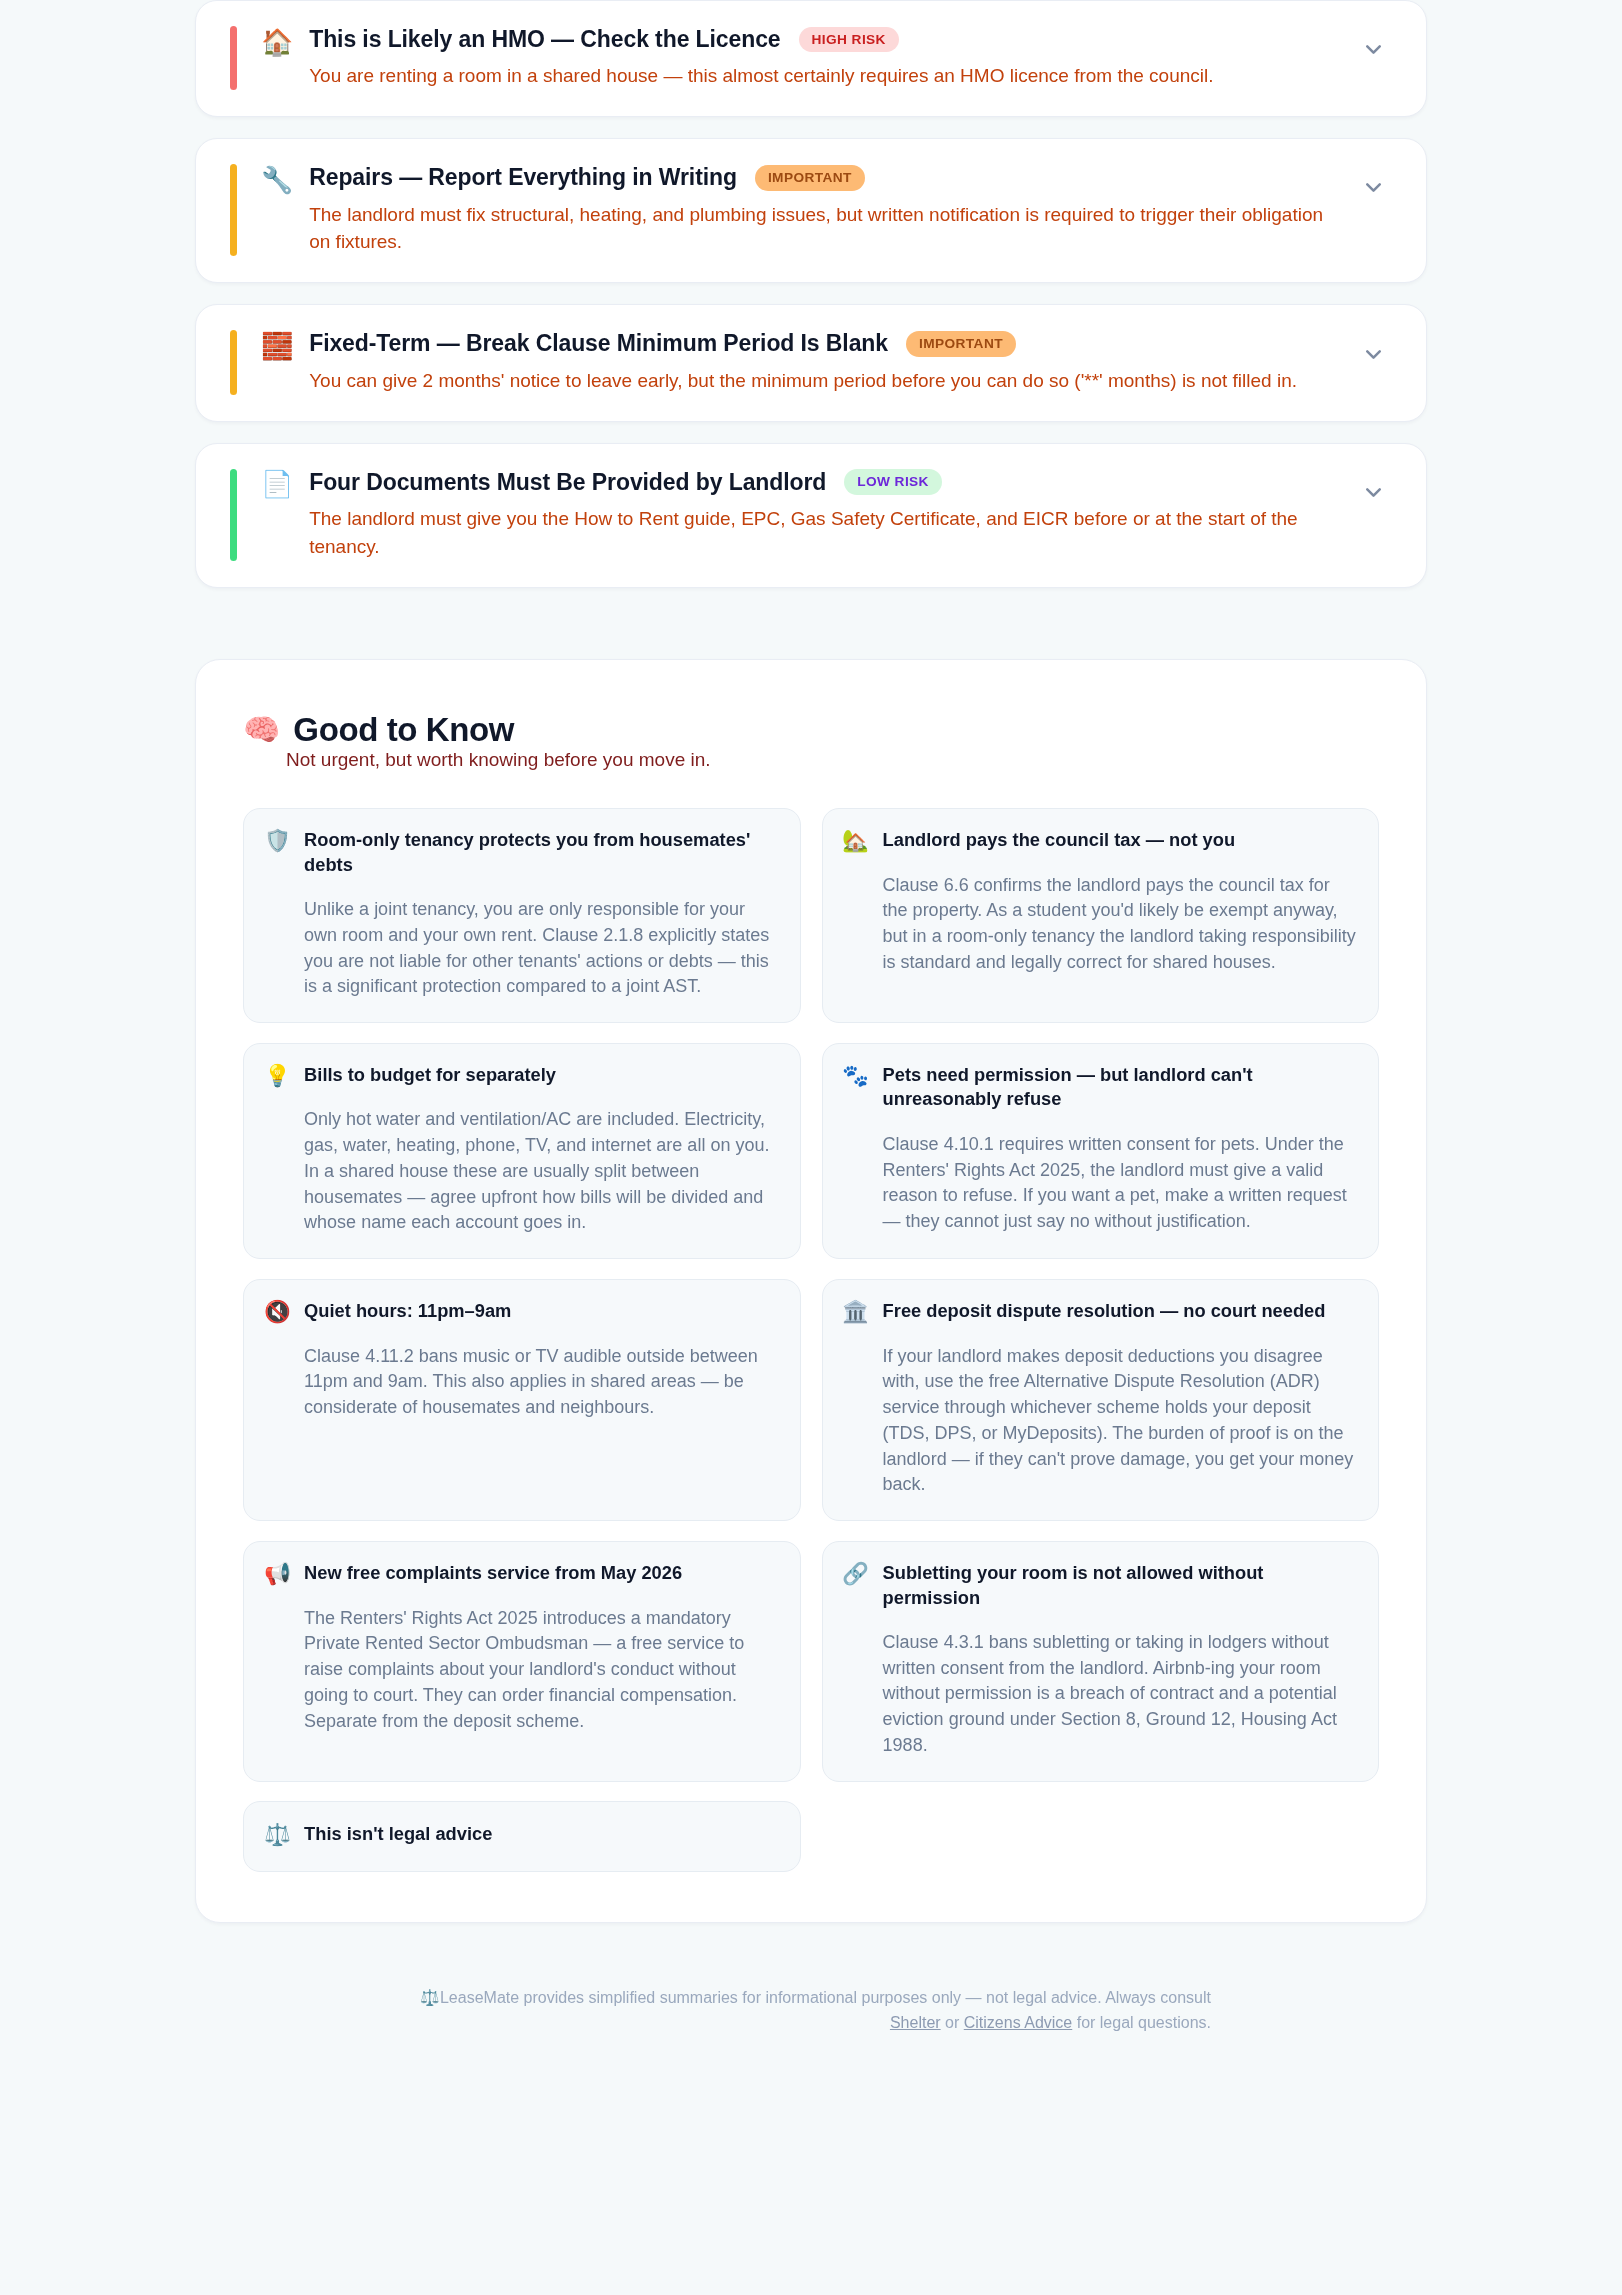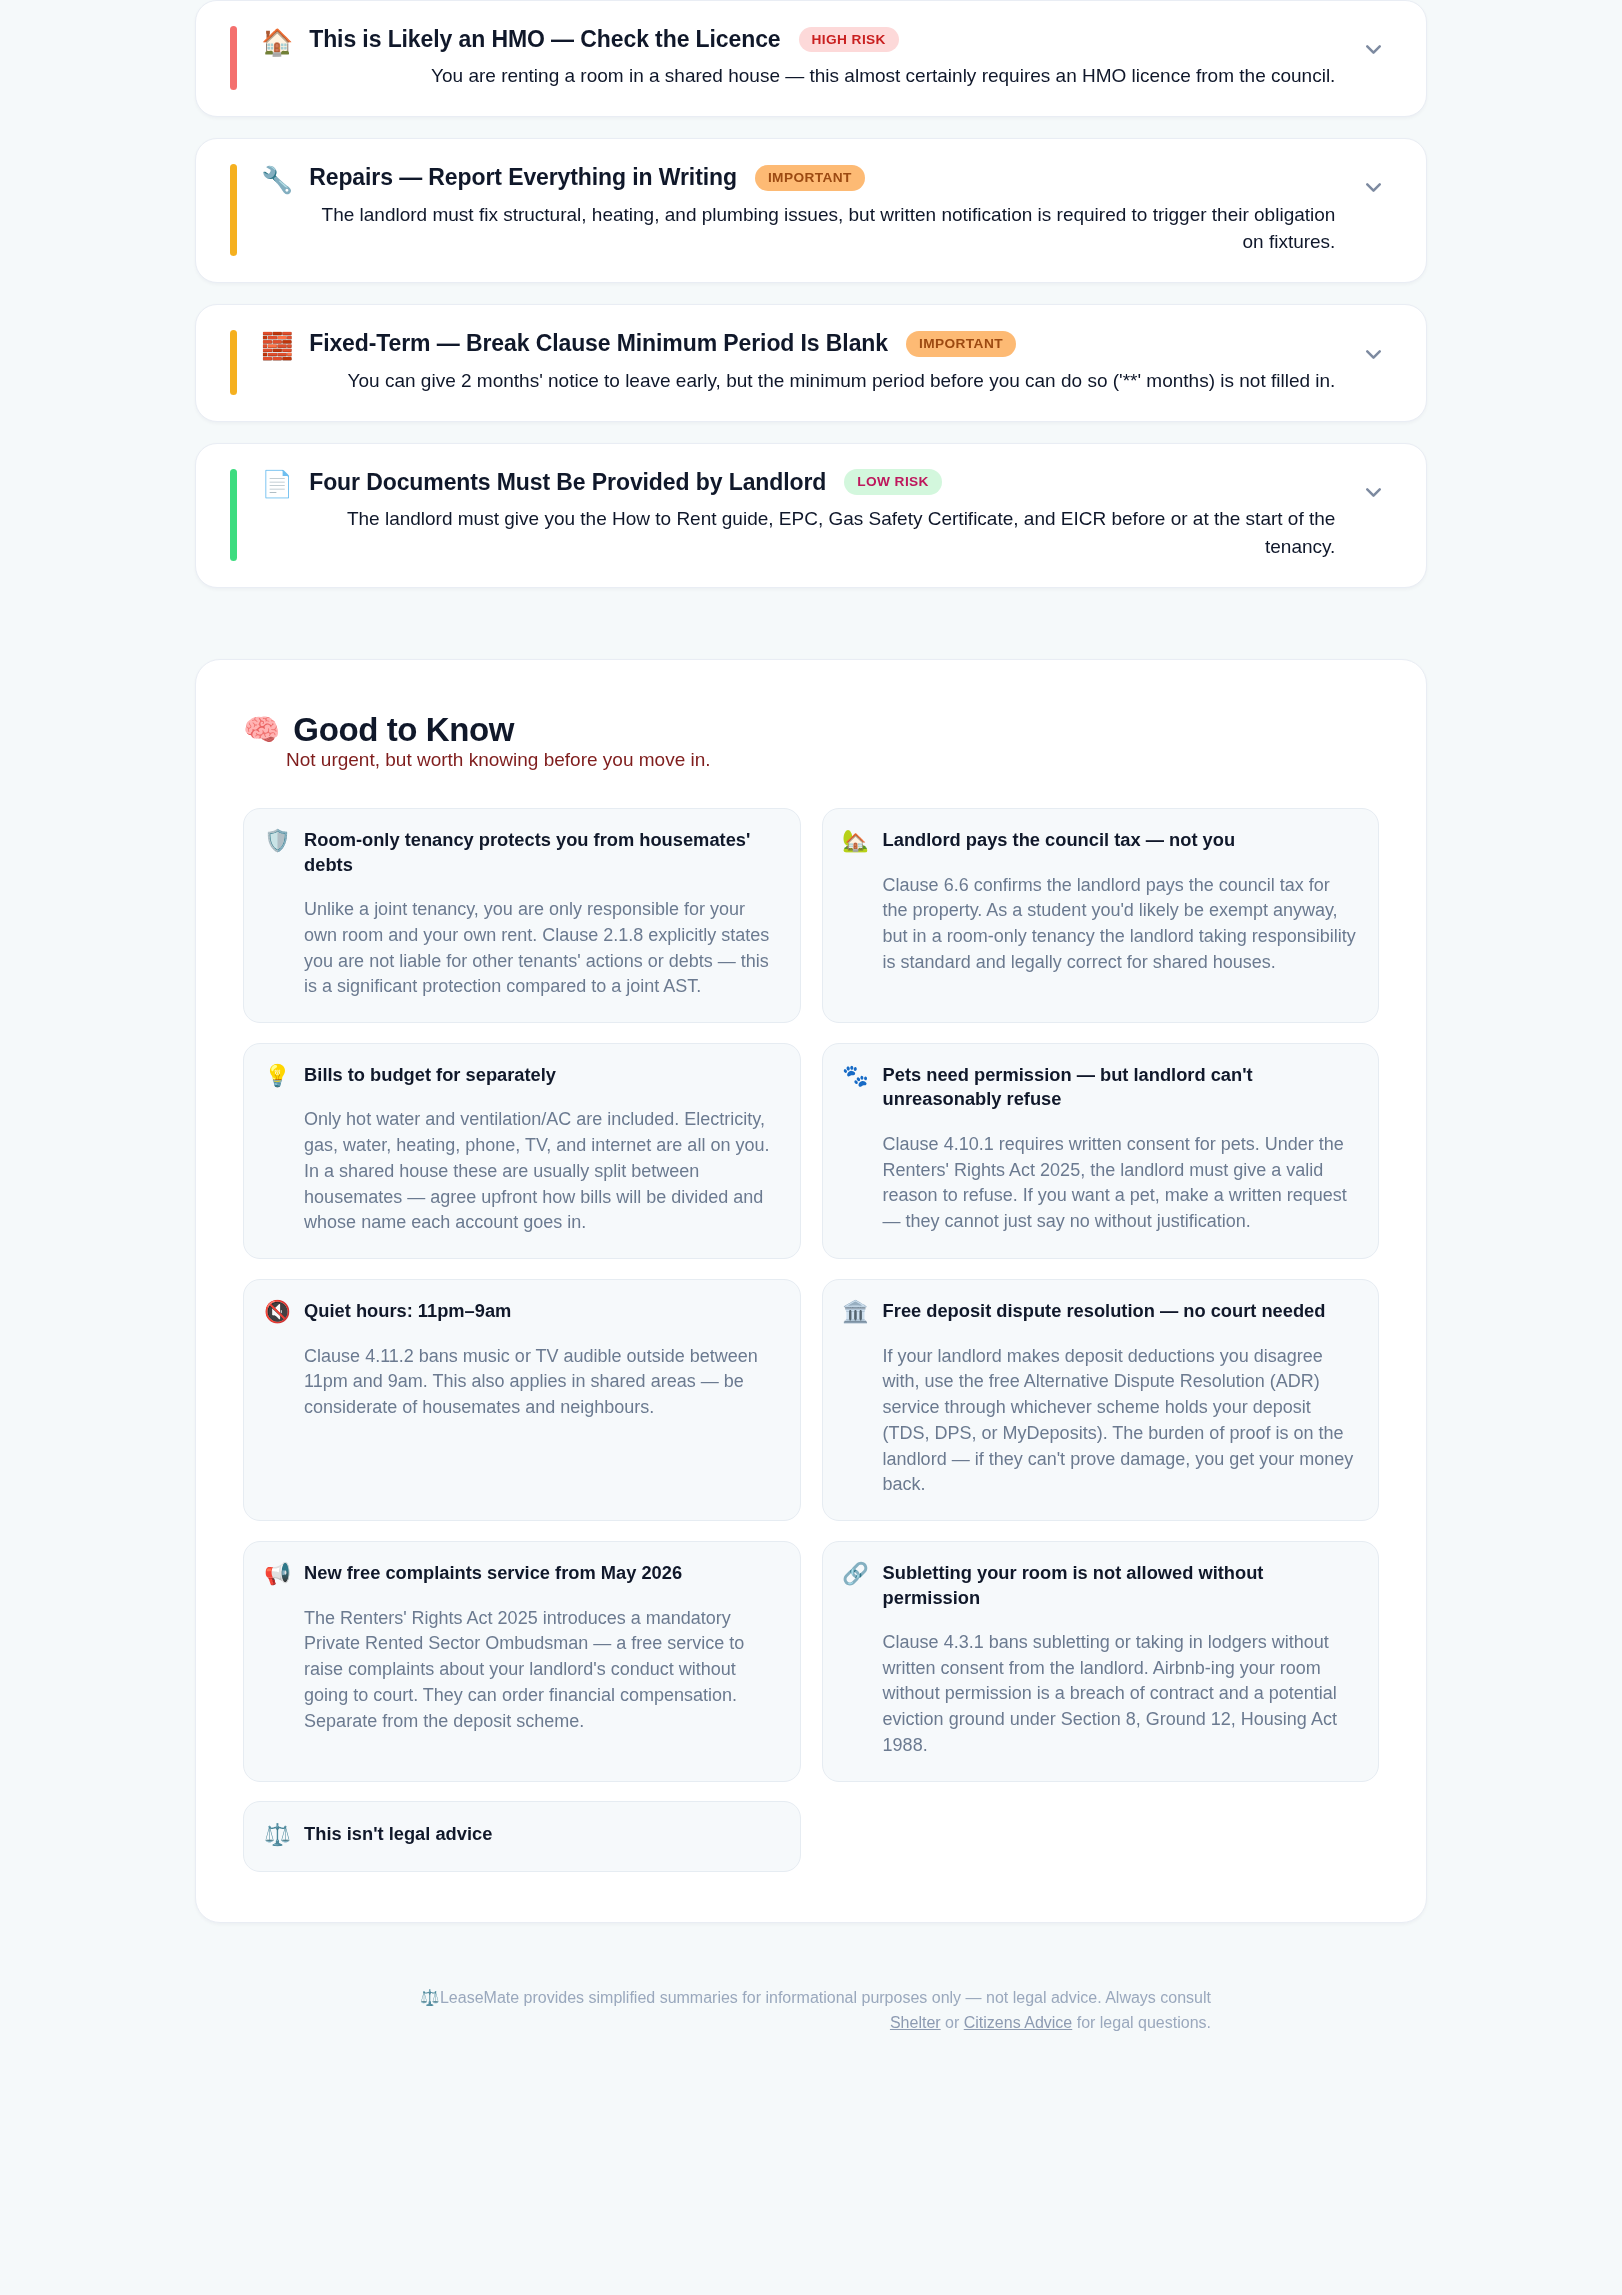--- a/index.html
+++ b/index.html
@@ -69,28 +69,27 @@
     font-size: 13.7px;
     font-weight: bold;
     letter-spacing: 0.4px;
     padding: 5.9px 13px 5.9px 13px;
     border-radius: 654px;
     line-height: 1;
     white-space: nowrap;
   }
   .badge-high { background: #fdd9d9; color: #c91f1f; }
   .badge-important { background: #fdba74; color: #9c4a12; }
-  .badge-low { background: #d3f7dd; color: #be185d; }
+  .badge-low { background: #d3f7dd; color: #6d28d9; }
 
   .alert-desc {
     font-size: 19px;
     line-height: 1.47;
-    color: #0f172a;
+    color: #c2410c;
     max-width: 1047px;
-    text-align: right;
   }
   .chevron {
     flex: 0 0 auto;
     width: 37px;
     height: 37px;
     display: flex;
     align-items: center;
     justify-content: center;
     margin-top: 5.2px;
   }

